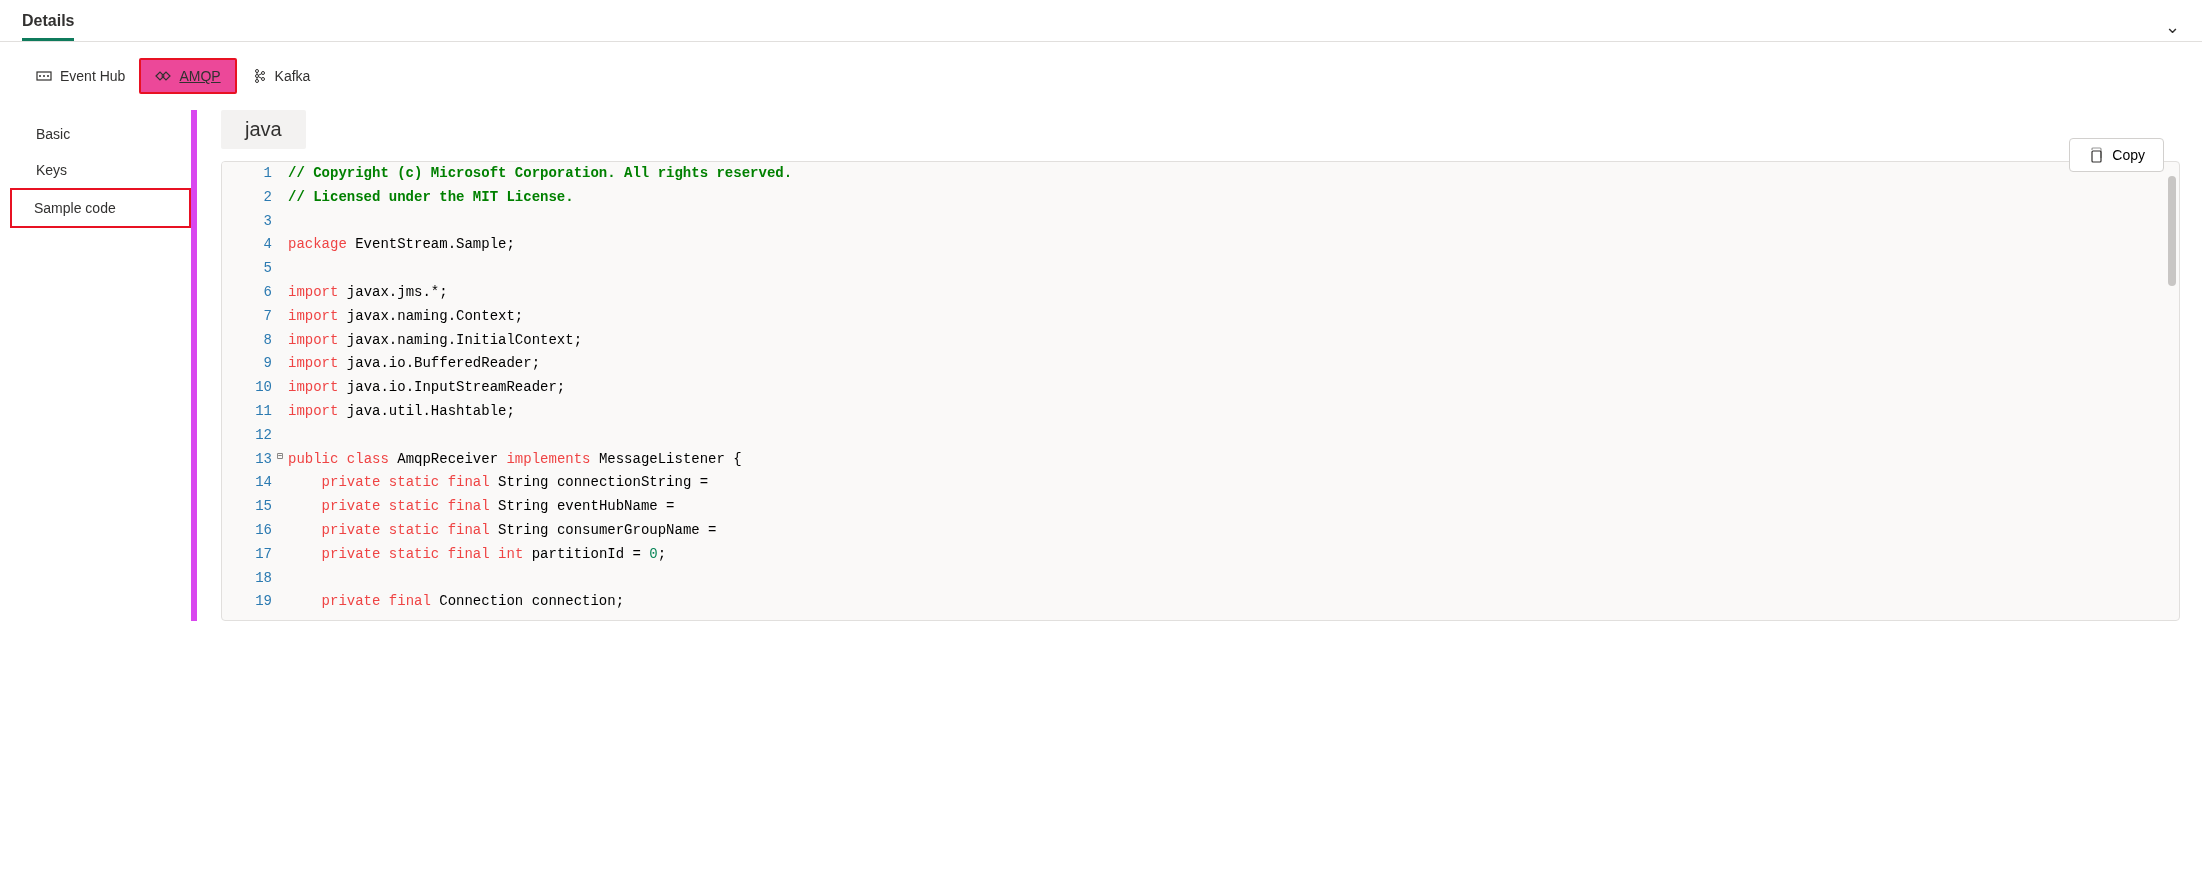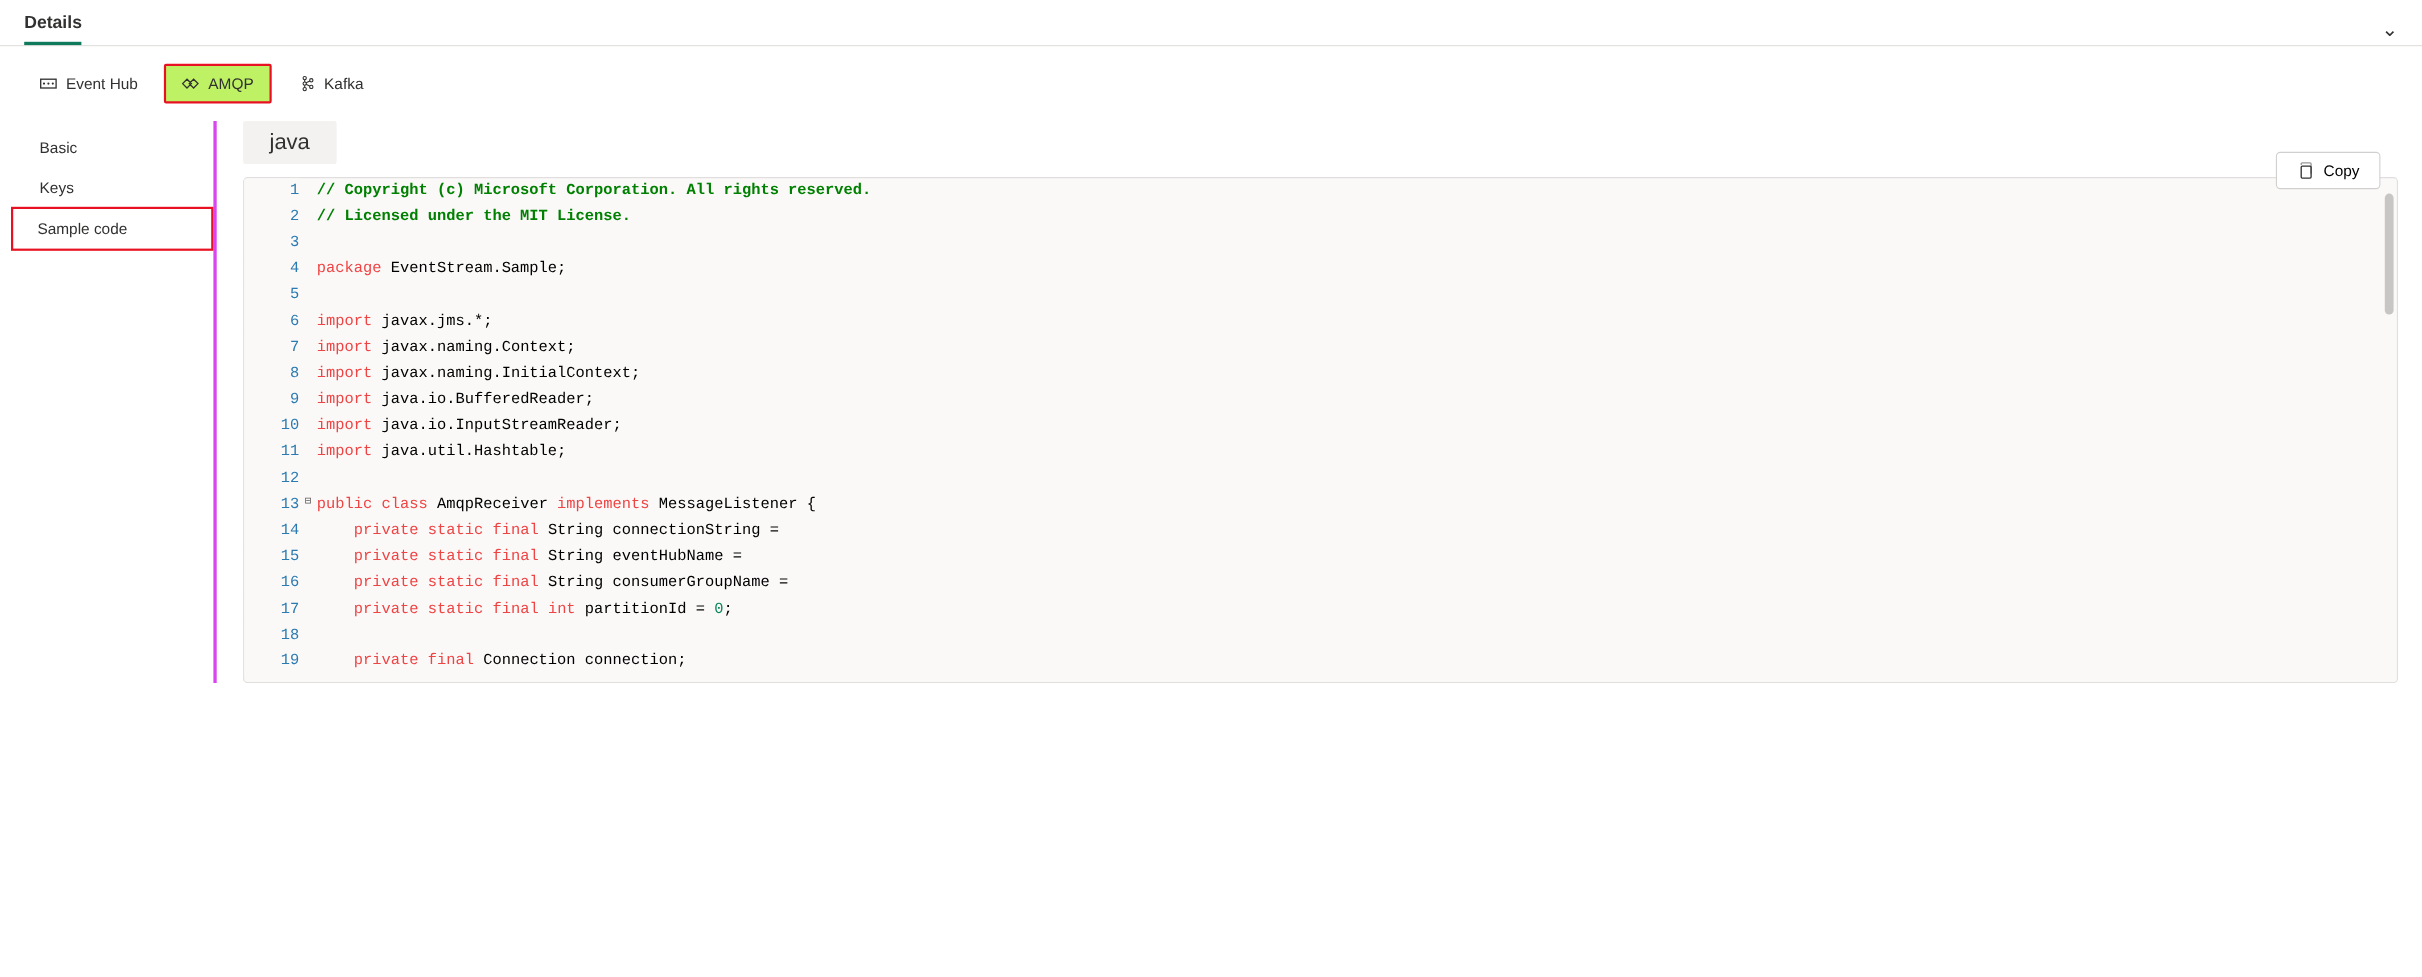--- a/index.html
+++ b/index.html
@@ -26,54 +26,55 @@
       padding-bottom: 8px;
       border-bottom: 3px solid #0f7b5c;
       display: inline-block;
     }
     .header-chevron {
       font-size: 18px;
       color: #323130;
     }
     .protocol-tabs {
       display: flex;
-      gap: 10px;
+      gap: 0;
       padding: 16px 22px;
     }
     .protocol-tab {
       display: flex;
       align-items: center;
       gap: 8px;
       padding: 8px 14px;
       cursor: pointer;
       font-size: 14px;
       color: #323130;
     }
     .protocol-tab.active {
-      background: #bef264;
+      background: #ec4899;
       border-radius: 2px;
+      text-decoration: underline;
     }
     .protocol-tab.highlighted {
       border: 2px solid #e81123;
     }
     .protocol-tab .icon {
       width: 16px;
       height: 16px;
       display: flex;
       align-items: center;
       justify-content: center;
     }
     .content-wrapper {
       display: flex;
       padding: 0 22px;
     }
     .sidebar {
       width: 175px;
       flex-shrink: 0;
-      border-right: 3px solid #d946ef;
+      border-right: 6px solid #d946ef;
       padding-top: 6px;
     }
     .sidebar-item {
       padding: 10px 14px;
       cursor: pointer;
       font-size: 14px;
       color: #323130;
     }
     .sidebar-item.active {
       border-left: 3px solid #0f7b5c;

